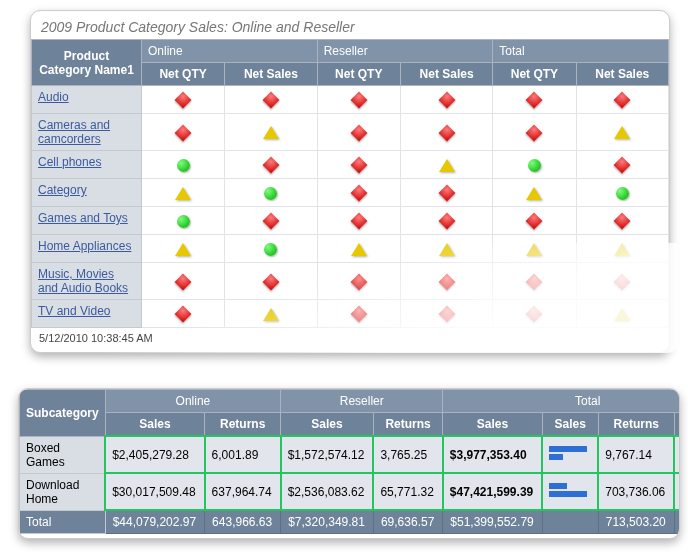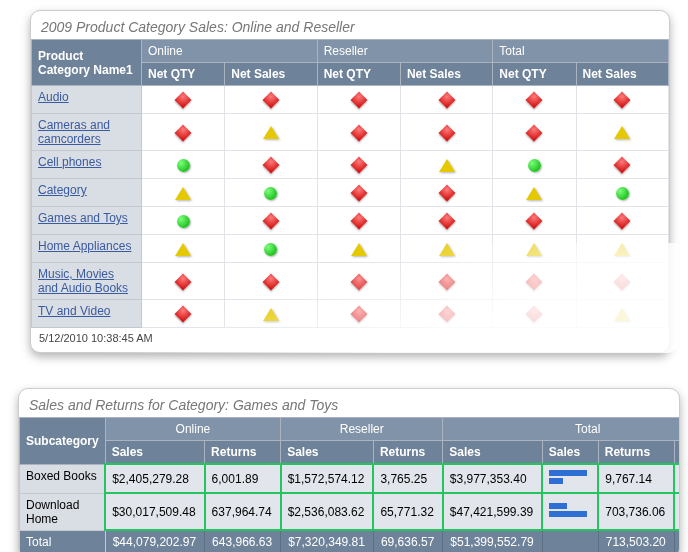--- a/index.html
+++ b/index.html
@@ -24,28 +24,28 @@
   .panel.bottom { margin-left: 8px; width: 662px; margin-top: 35px; }
   .title {
     font-style: italic;
     color: #777;
     font-size: 14px;
     padding: 8px 10px 4px 10px;
   }
   table { border-collapse: collapse; width: 100%; }
   th, td { padding: 4px 6px; text-align: left; font-weight: normal; }
   .hdr-top { background: #8093a8; color: #fff; font-weight: normal; border: 1px solid #aab3bf; }
-  .hdr-sub { background: #6e8299; color: #fff; font-weight: bold; border: 1px solid #aab3bf; }
+  .hdr-sub { background: #6e8299; color: #fff; font-weight: bold; border: 1px solid #aab3bf; text-align: center; }
   .row-label { background: #d9dee5; border: 1px solid #c4c9d0; vertical-align: top; }
   .row-label.total { background: #6e8299; color: #fff; }
   .link { color: #3b5b9e; text-decoration: underline; cursor: pointer; }
   .cell { border: 1px solid #e0e3e8; text-align: center; background: #fff; height: 28px; vertical-align: middle; }
   .num { background: #e2e6ec; border: 2px solid #22c55e; padding-right:8px;}
   .num-total { text-align: right; background: #6e8299; color:#fff; border:1px solid #5d6f82; padding-right:8px;}
-  .num-bold { font-weight: normal; }
+  .num-bold { font-weight: bold; }
   .timestamp { font-size: 11px; color: #444; padding: 4px 8px; }
   .shape { display: inline-block; vertical-align: middle; }
   .diamond {
     width: 12px; height: 12px; transform: rotate(45deg);
     background: radial-gradient(circle at 30% 30%, #ff7a7a, #c00);
     box-shadow: 1px 1px 2px rgba(0,0,0,0.3);
   }
   .circle {
     width: 13px; height: 13px; border-radius: 50%;
     background: radial-gradient(circle at 30% 30%, #7aff7a, #0a0);
@@ -169,21 +169,20 @@
             <td class="cell"><span class="shape triangle"></span></td>
           </tr>
         </tbody>
   </table>
   <div class="timestamp">5/12/2010 10:38:45 AM</div>
   <div class="fade"></div>
 </div>
 </div>
 
 <div class="panel bottom">
-  <div class="title">Sales and Returns for Category: Games and Toys</div>
   <table>
     <tbody>
         <tr>
       <th class="hdr-sub" rowspan="2" style="width:95px">Subcategory</th>
       <th class="hdr-top" colspan="2" style="text-align:center">Online</th>
       <th class="hdr-top" colspan="2" style="text-align:center">Reseller</th>
       <th class="hdr-top" colspan="4" style="text-align:center">Total</th>
     </tr>
     <tr id="bot-subhdr">
           <th class="hdr-sub">Sales</th>
@@ -191,21 +190,21 @@
           <th class="hdr-sub">Sales</th>
           <th class="hdr-sub">Returns</th>
           <th class="hdr-sub">Sales</th>
           <th class="hdr-sub">Sales</th>
           <th class="hdr-sub">Returns</th>
           <th class="hdr-sub">Returns</th>
         </tr>
     </tbody>
       <tbody id="bot-body">
         <tr>
-          <td class="row-label">Boxed Books</td>
+          <td class="row-label">Boxed Games</td>
           <td class="num">$2,405,279.28</td>
           <td class="num">6,001.89</td>
           <td class="num">$1,572,574.12</td>
           <td class="num">3,765.25</td>
           <td class="num num-bold">$3,977,353.40</td>
           <td class="num"><span class="bars"><span class="b1" style="width: 38px;"></span><span class="b2" style="width: 14px;"></span></span></td>
           <td class="num">9,767.14</td>
           <td class="num"><span class="bars"><span class="b1" style="width: 38px;"></span><span class="b2" style="width: 4px;"></span></span></td>
         </tr>
         <tr>

